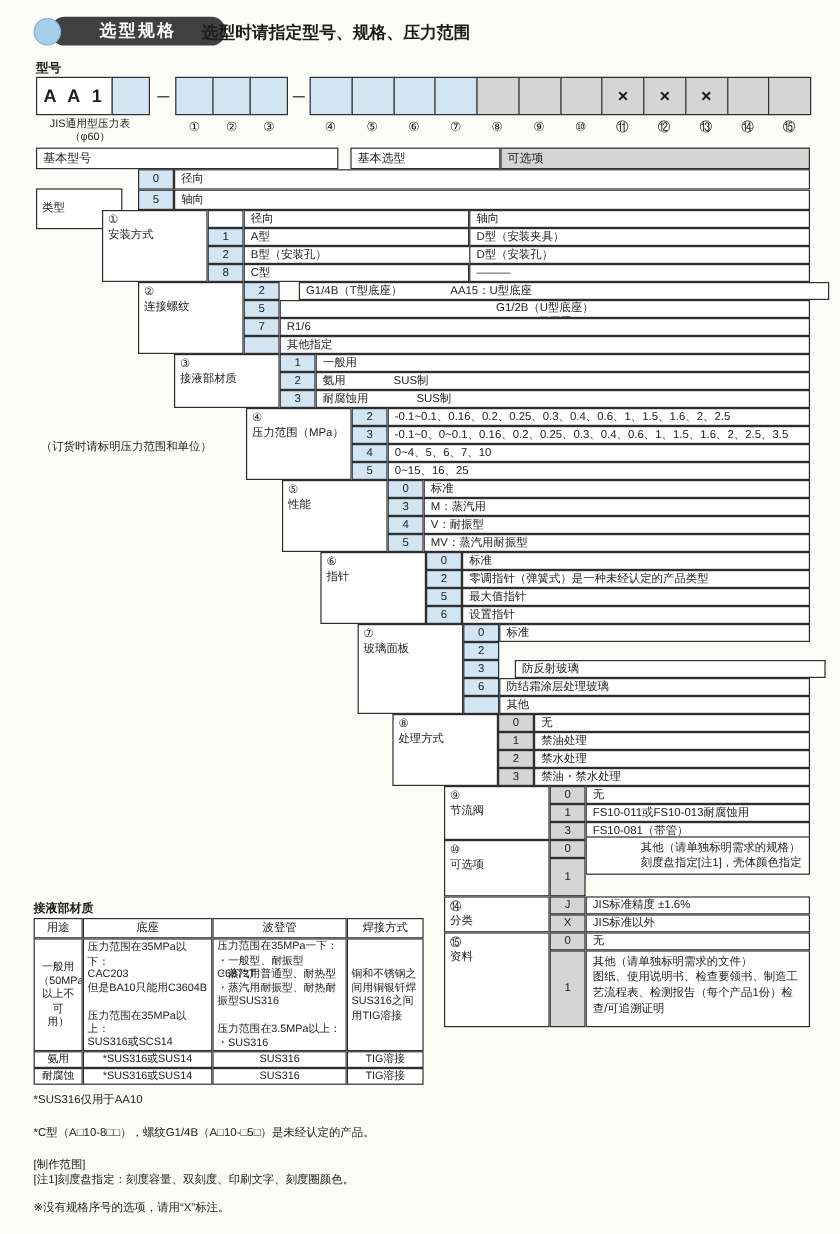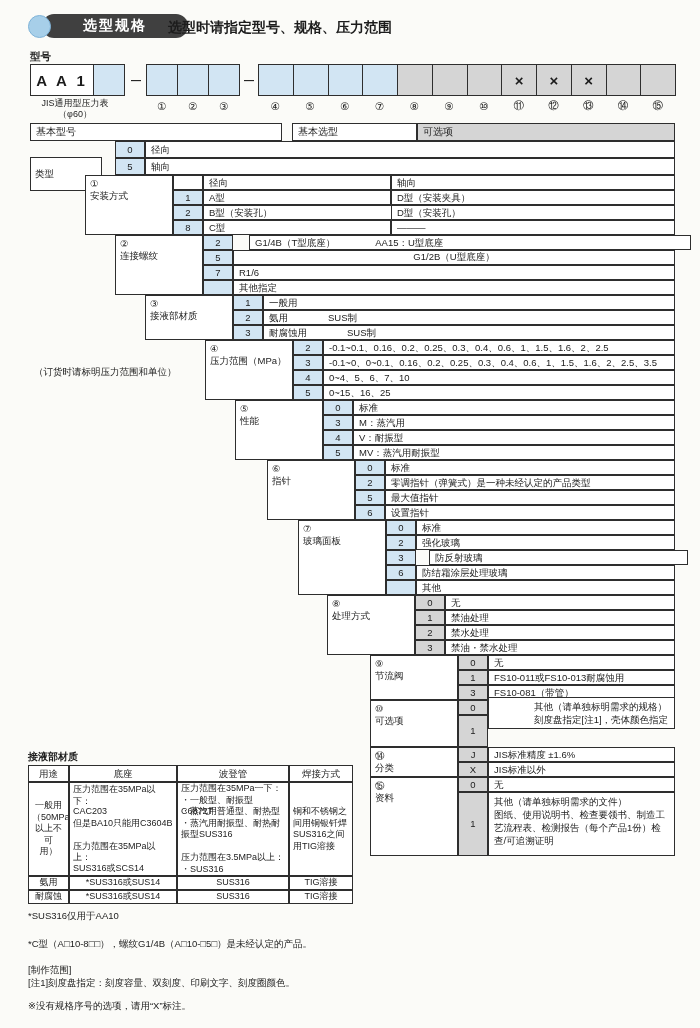--- a/index.html
+++ b/index.html
@@ -219,23 +219,20 @@
     </div>
     <div class="abs bd seclabel txt9" style="left: 298px; top: 520px; width: 88px; height: 75px;">
       <div>⑦</div>
       <div>玻璃面板</div>
     </div>
     <div class="abs bd cell ctr txt9" style="left: 386px; top: 520px; width: 30px; height: 15px; background: rgb(210, 229, 243);">0</div>
     <div class="abs bd txt9 cell" style="left: 416px; top: 520px; width: 259px; height: 15px; background: rgb(255, 255, 255);">
       <span>标准</span>
     </div>
     <div class="abs bd cell ctr txt9" style="left: 386px; top: 535px; width: 30px; height: 15px; background: rgb(210, 229, 243);">2</div>
-    <div class="abs bd txt9 cell" style="left: 416px; top: 535px; width: 259px; height: 15px; background: rgb(255, 255, 255);">
-      <span>强化玻璃</span>
-    </div>
     <div class="abs bd cell ctr txt9" style="left: 386px; top: 550px; width: 30px; height: 15px; background: rgb(210, 229, 243);">3</div>
     <div class="abs bd txt9 cell" style="left: 429px; top: 550px; width: 259px; height: 15px; background: rgb(255, 255, 255); text-align: center;">
       <span>防反射玻璃</span>
     </div>
     <div class="abs bd cell ctr txt9" style="left: 386px; top: 565px; width: 30px; height: 15px; background: rgb(210, 229, 243);">6</div>
     <div class="abs bd txt9 cell" style="left: 416px; top: 565px; width: 259px; height: 15px; background: rgb(255, 255, 255);">
       <span>防结霜涂层处理玻璃</span>
     </div>
     <div class="abs bd cell ctr txt9" style="left: 386px; top: 580px; width: 30px; height: 15px; background: rgb(210, 229, 243);"></div>
     <div class="abs bd txt9 cell" style="left: 416px; top: 580px; width: 259px; height: 15px; background: rgb(255, 255, 255);">

